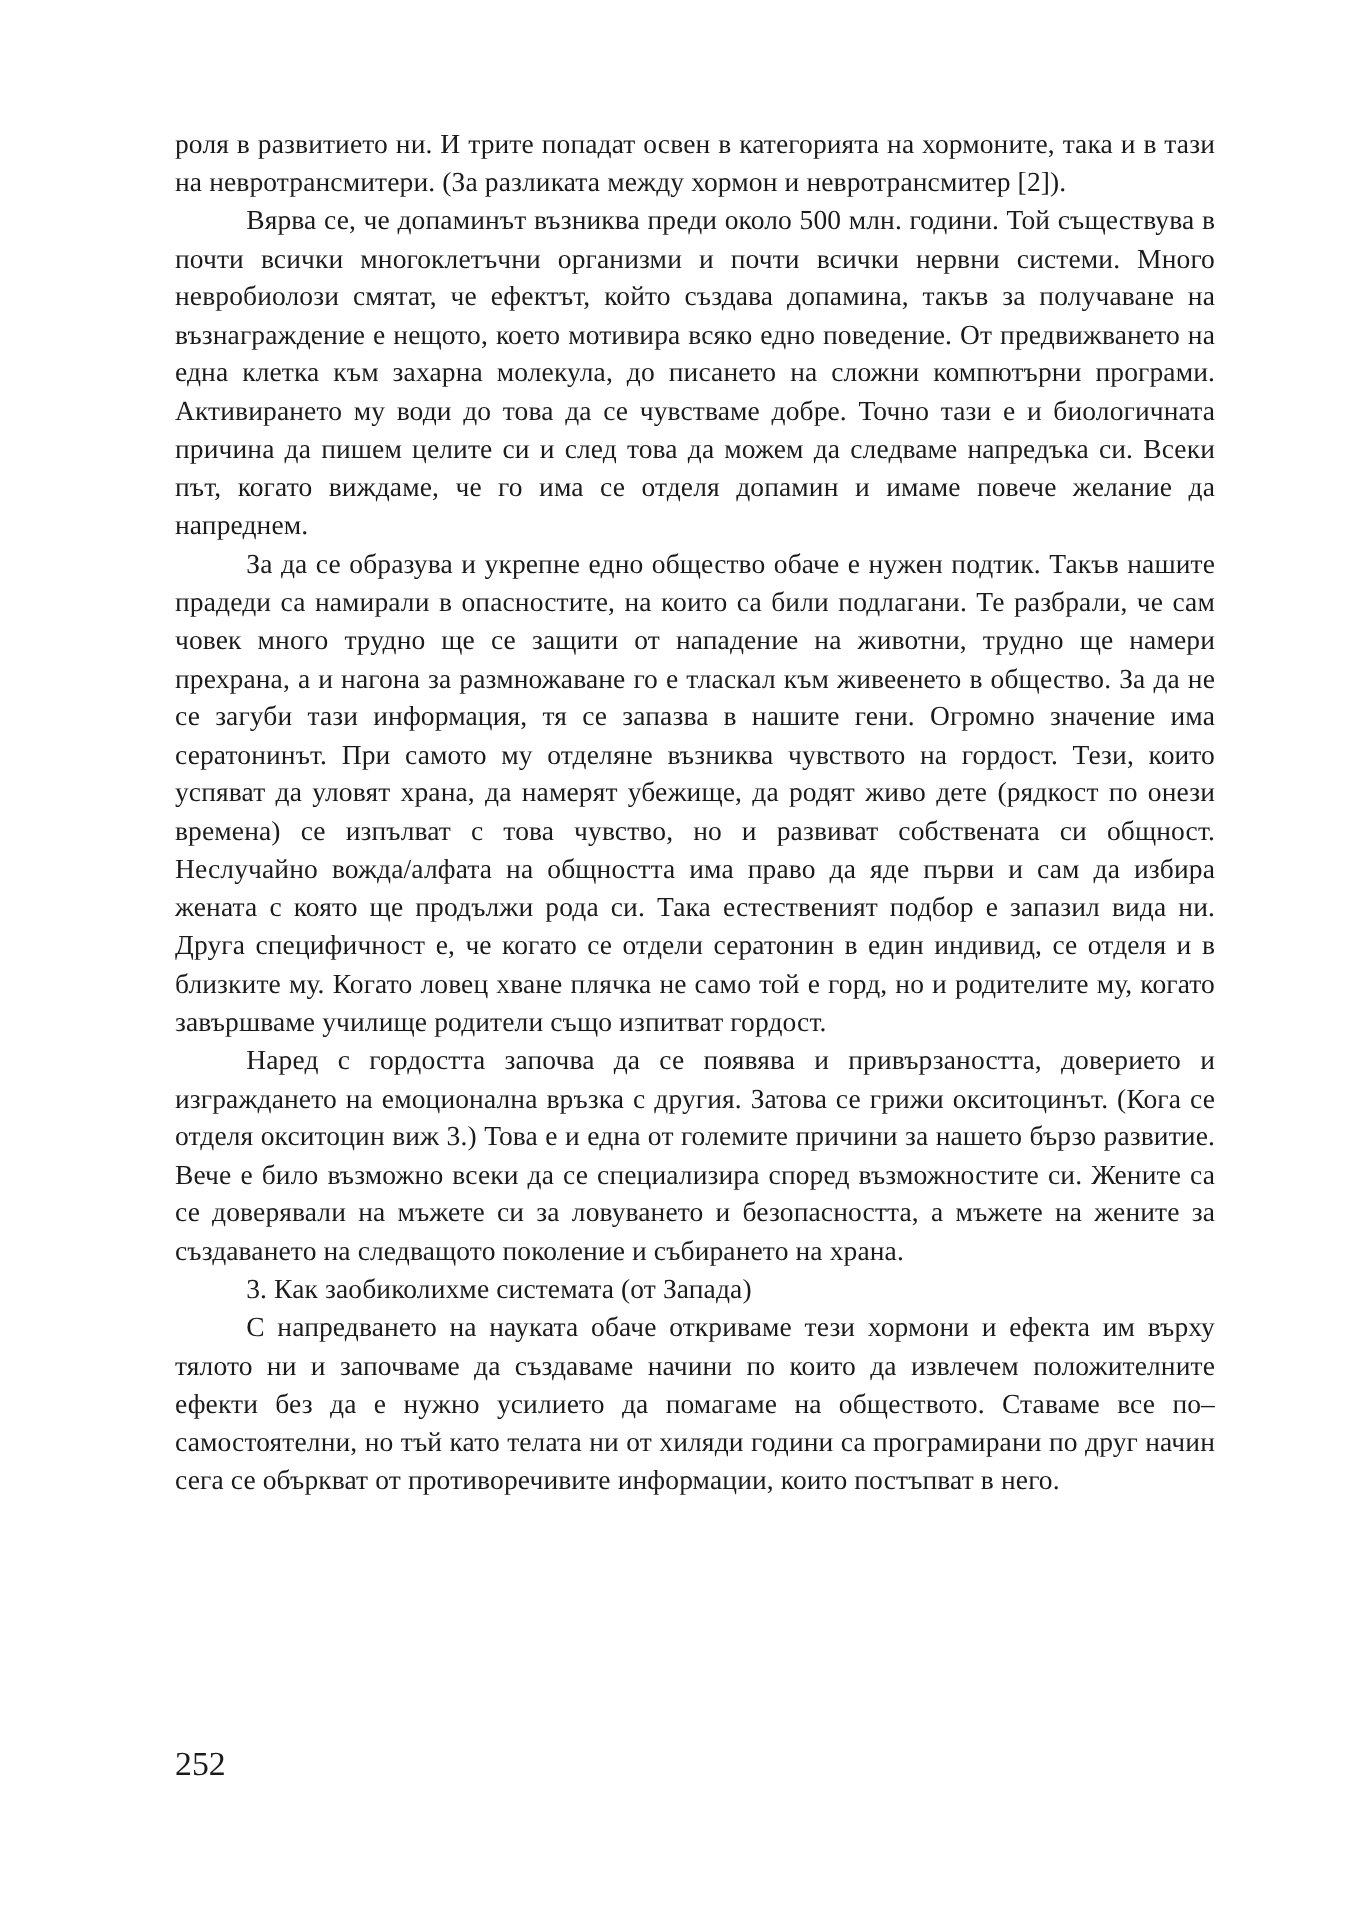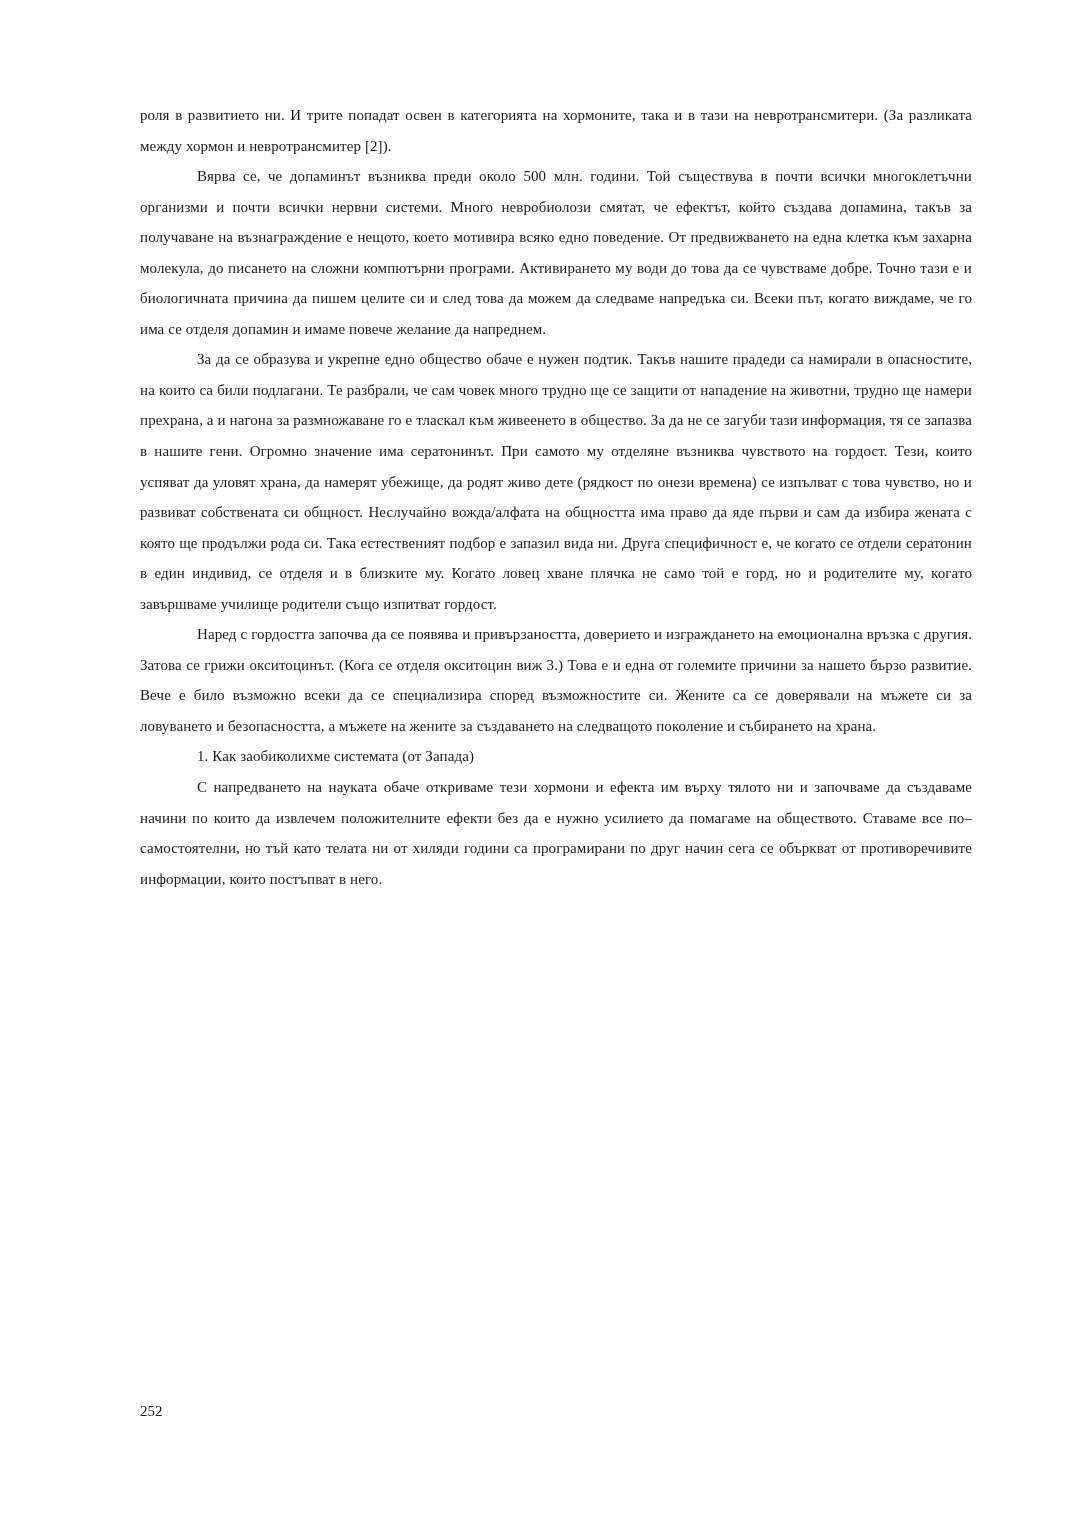--- a/index.html
+++ b/index.html
@@ -19,50 +19,50 @@
     width: 1080px;
     height: 1534px;
     background: #ffffff;
     overflow: hidden;
   }
   .text-block {
     position: absolute;
     left: 140px;
     top: 100px;
     width: 832px;
-    font-size: 15px;
+    font-size: 22px;
     line-height: 30.55px;
     text-align: justify;
     text-justify: inter-word;
     letter-spacing: 0.1px;
   }
   .para {
     margin: 0;
     padding: 0;
     text-indent: 57px;
     hyphens: manual;
   }
   .para.no-indent {
     text-indent: 0;
   }
   .page-number {
     position: absolute;
     left: 140px;
     top: 1396px;
-    font-size: 15px;
+    font-size: 27px;
     line-height: 30px;
     color: #1b1b1b;
   }
 </style>
 </head>
 <body>
 
 <div class="page">
   <div class="text-block">
     <p class="para no-indent">роля в развитието ни. И трите попадат освен в категорията на хормоните, така и в тази на невротрансмитери. (За разликата между хормон и невротрансмитер [2]).</p>
     <p class="para">Вярва се, че допаминът възниква преди около 500 млн. години. Той съществува в почти всички многоклетъчни организми и почти всички нервни системи. Много невробиолози смятат, че ефектът, който създава допамина, такъв за получаване на възнаграждение е нещото, което мотивира всяко едно поведение. От предвижването на една клетка към захарна молекула, до писането на сложни компютърни програми. Активирането му води до това да се чувстваме добре. Точно тази е и биологичната причина да пишем целите си и след това да можем да следваме напредъка си. Всеки път, когато виждаме, че го има се отделя допамин и имаме повече желание да напреднем.</p>
     <p class="para">За да се образува и укрепне едно общество обаче е нужен подтик. Такъв нашите прадеди са намирали в опасностите, на които са били подлагани. Те разбрали, че сам човек много трудно ще се защити от нападение на животни, трудно ще намери прехрана, а и нагона за размножаване го е тласкал към живеенето в общество. За да не се загуби тази информация, тя се запазва в нашите гени. Огромно значение има сератонинът. При самото му отделяне възниква чувството на гордост. Тези, които успяват да уловят храна, да намерят убежище, да родят живо дете (рядкост по онези времена) се изпълват с това чувство, но и развиват собствената си общност. Неслучайно вожда/алфата на общността има право да яде първи и сам да избира жената с която ще продължи рода си. Така естественият подбор е запазил вида ни. Друга специфичност е, че когато се отдели сератонин в един индивид, се отделя и в близките му. Когато ловец хване плячка не само той е горд, но и родителите му, когато завършваме училище родители също изпитват гордост.</p>
     <p class="para">Наред с гордостта започва да се появява и привързаността, доверието и изграждането на емоционална връзка с другия. Затова се грижи окситоцинът. (Кога се отделя окситоцин виж 3.) Това е и една от големите причини за нашето бързо развитие. Вече е било възможно всеки да се специализира според възможностите си. Жените са се доверявали на мъжете си за ловуването и безопасността, а мъжете на жените за създаването на следващото поколение и събирането на храна.</p>
-    <p class="para">1. Как заобиколихме системата (от Запада)</p>
+    <p class="para">3. Как заобиколихме системата (от Запада)</p>
     <p class="para">С напредването на науката обаче откриваме тези хормони и ефекта им върху тялото ни и започваме да създаваме начини по които да извлечем положителните ефекти без да е нужно усилието да помагаме на обществото. Ставаме все по–самостоятелни, но тъй като телата ни от хиляди години са програмирани по друг начин сега се объркват от противоречивите информации, които постъпват в него.</p>
   </div>
   <div class="page-number">252</div>
 </div>
 
 </body></html>

